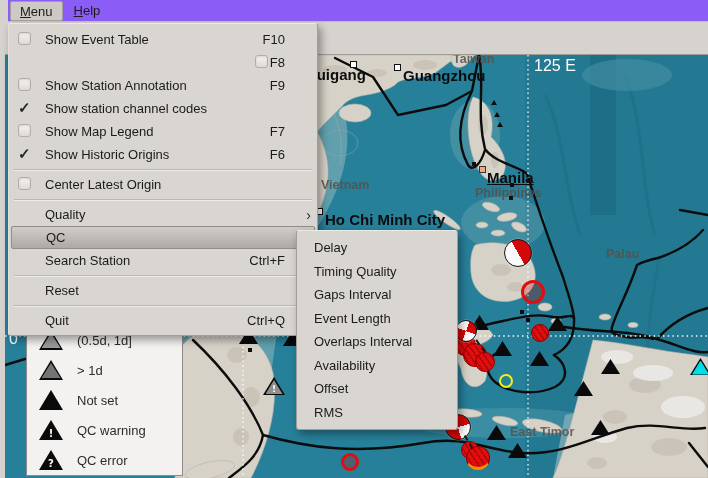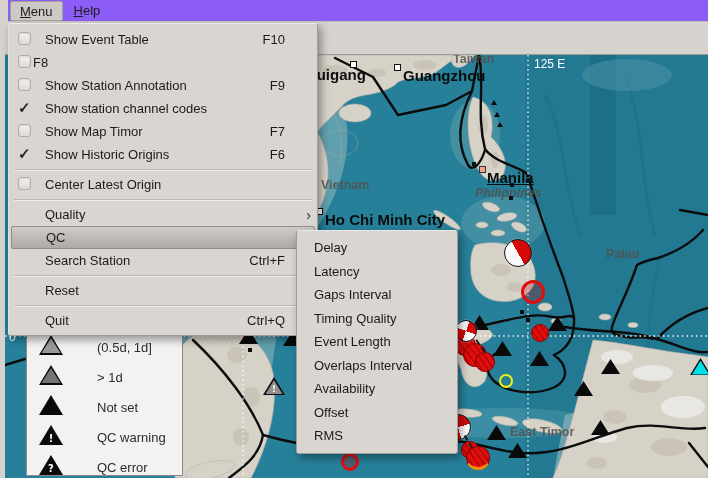--- a/index.html
+++ b/index.html
@@ -18,21 +18,21 @@
   #leftstrip{position:absolute;left:0;top:22px;width:5px;height:456px;background:#d6d2ce;z-index:3;}
 
   
   #map{position:absolute;left:5px;top:55px;width:703px;height:423px;overflow:hidden;
        background:#27809a;z-index:1;}
   #map svg{position:absolute;left:0;top:0;}
   .maplabel{position:absolute;white-space:nowrap;pointer-events:none;}
   .city{font-size:15px;font-weight:bold;color:#0c0c0c;}
   .capital{text-decoration:underline;}
   .region{font-size:12.5px;color:#55514d;font-weight:bold;opacity:.85;}
-  .gridlabel{font-size:12px;color:#ffffff;}
+  .gridlabel{font-size:16px;color:#ffffff;}
   .citysq{position:absolute;width:7px;height:7px;background:#fdfdfd;border:1.2px solid #111;}
   .citysq.salmon{background:#f4a583;border-color:#333;}
   .blacksq{position:absolute;width:4px;height:4px;background:#0d0d0d;}
 
   
   .tri{position:absolute;}
   .tri .t-out{width:100%;height:100%;background:#0a0a0a;
               clip-path:polygon(50% 0,100% 100%,0 100%);position:absolute;left:0;top:0;}
   .tri .t-in{position:absolute;clip-path:polygon(50% 0,100% 100%,0 100%);}
   .tri .t-badge{position:absolute;width:100%;text-align:center;color:#fff;
@@ -44,29 +44,29 @@
            background-image:repeating-linear-gradient(55deg,rgba(120,0,0,.45) 0 1.5px,transparent 1.5px 5px);}
   .ev.ring{border:3.5px solid #e20d0d;background:rgba(190,10,10,.28);}
   .ev.yellow{border:2.2px solid #f0f011;background:transparent;}
   .bb{position:absolute;border-radius:50%;border:1.6px solid #151515;
       box-shadow:0 0 0 .5px rgba(255,255,255,.35);}
   .tail{position:absolute;border-top:2px dashed #1c1c1c;width:15px;}
 
   
   #legend{position:absolute;left:26px;top:302px;width:157px;height:174px;background:#f3f2f0;
           border:1px solid #8b8b8b;z-index:2;padding-top:22px;}
-  .lg-row{display:flex;align-items:flex-end;height:30px;padding-left:12px;gap:20px;}
+  .lg-row{display:flex;align-items:center;height:30px;padding-left:12px;}
   .lg-ico{position:relative;width:24px;height:20px;margin-right:14px;flex:0 0 auto;}
   .lg-label{font-size:13px;color:#2c2c2c;}
 
   
   #popup{position:absolute;left:8px;top:23px;width:310px;background:#d9d5d1;
          border:1px solid #a29d98;border-top-color:#eceae7;border-left-color:#e4e1dd;
          border-radius:3px;box-shadow:3px 4px 8px rgba(0,0,0,.38);z-index:5;padding:4px 0 3px;}
-  .row{display:flex;align-items:center;height:23px;padding:0 6px 0 9px;font-size:13px;color:#1b1b1b;}
+  .row{display:flex;align-items:center;height:23px;padding:0 6px 0 9px;font-size:13px;color:#1b1b1b;justify-content:flex-end;}
   .row .ind{width:15px;height:15px;position:relative;flex:0 0 auto;}
   .cbx{width:13px;height:13px;border-radius:3px;border:1px solid #b2ada8;
        background:linear-gradient(#f4f2f0,#dedad6);box-shadow:inset 0 1px 2px rgba(0,0,0,.12);}
   .chk{font-size:15px;font-weight:bold;color:#262626;line-height:13px;}
   .row .lbl{margin-left:12px;flex:1;}
   .row .sc{margin-right:16px;color:#1b1b1b;}
   .row .arr{width:10px;text-align:right;font-size:14px;color:#2a2a2a;}
   .sep{height:7px;position:relative;margin:0 1px;}
   .sep:before{content:"";position:absolute;left:4px;right:4px;top:3px;height:1px;background:#bcb7b2;}
   .sep:after{content:"";position:absolute;left:4px;right:4px;top:4px;height:1px;background:#eeecea;}
@@ -185,21 +185,21 @@
     <div class="maplabel city" style="left:300px;top:11px;">Guigang</div>
     <div class="citysq" style="left:389px;top:9px;"></div>
     <div class="maplabel city" style="left:398px;top:12px;">Guangzhou</div>
     <div class="maplabel region" style="left:448px;top:-3px;">Taiwan</div>
     <div class="maplabel city capital" style="left:249px;top:122px;font-size:14px;">Bangkok</div>
     <div class="maplabel region" style="left:316px;top:123px;">Vietnam</div>
     <div class="citysq" style="left:311px;top:153px;"></div>
     <div class="maplabel city" style="left:320px;top:156px;">Ho Chi Minh City</div>
     <div class="citysq salmon" style="left:474px;top:111px;"></div>
     <div class="maplabel city capital" style="left:482px;top:114px;">Manila</div>
-    <div class="maplabel region" style="left:470px;top:131px;font-style:italic;">Philippines</div>
+    <div class="maplabel region" style="left:470px;top:131px;">Philippines</div>
     <div class="maplabel region" style="left:601px;top:192px;">Palau</div>
     <div class="maplabel region" style="left:505px;top:370px;">East Timor</div>
 
     <div class="blacksq" style="left:467px;top:107px;"></div>
     <div class="blacksq" style="left:505px;top:128px;"></div>
     <div class="blacksq" style="left:504px;top:141px;"></div>
     <div class="blacksq" style="left:515px;top:255px;"></div>
     <div class="blacksq" style="left:521px;top:263px;"></div>
     <div class="blacksq" style="left:243px;top:293px;"></div>
 
@@ -353,21 +353,21 @@
     <div class="row">
       <span class="ind chk">✓</span>
       <span class="lbl">Show station channel codes</span>
       <span class="sc"></span>
         <span class="arr"></span>
     </div>
     <div class="row">
       <span class="ind">
           <span class="cbx" style="display:block;"></span>
         </span>
-      <span class="lbl">Show Map Timor</span>
+      <span class="lbl">Show Map Legend</span>
       <span class="sc">F7</span>
         <span class="arr"></span>
     </div>
     <div class="row">
       <span class="ind chk">✓</span>
       <span class="lbl">Show Historic Origins</span>
       <span class="sc">F6</span>
         <span class="arr"></span>
     </div>
     <div class="sep"></div>
@@ -409,23 +409,22 @@
     <div class="row">
       <span class="ind"></span>
       <span class="lbl">Quit</span>
       <span class="sc">Ctrl+Q</span>
         <span class="arr"></span>
     </div>
   </div>
 
   <div id="submenu">
     <div class="srow">Delay</div>
-    <div class="srow">Latency</div>
+    <div class="srow">Timing Quality</div>
     <div class="srow">Gaps Interval</div>
-    <div class="srow">Timing Quality</div>
     <div class="srow">Event Length</div>
     <div class="srow">Overlaps Interval</div>
     <div class="srow">Availability</div>
     <div class="srow">Offset</div>
     <div class="srow">RMS</div>
   </div>
 
 </div>
 
 </body></html>

